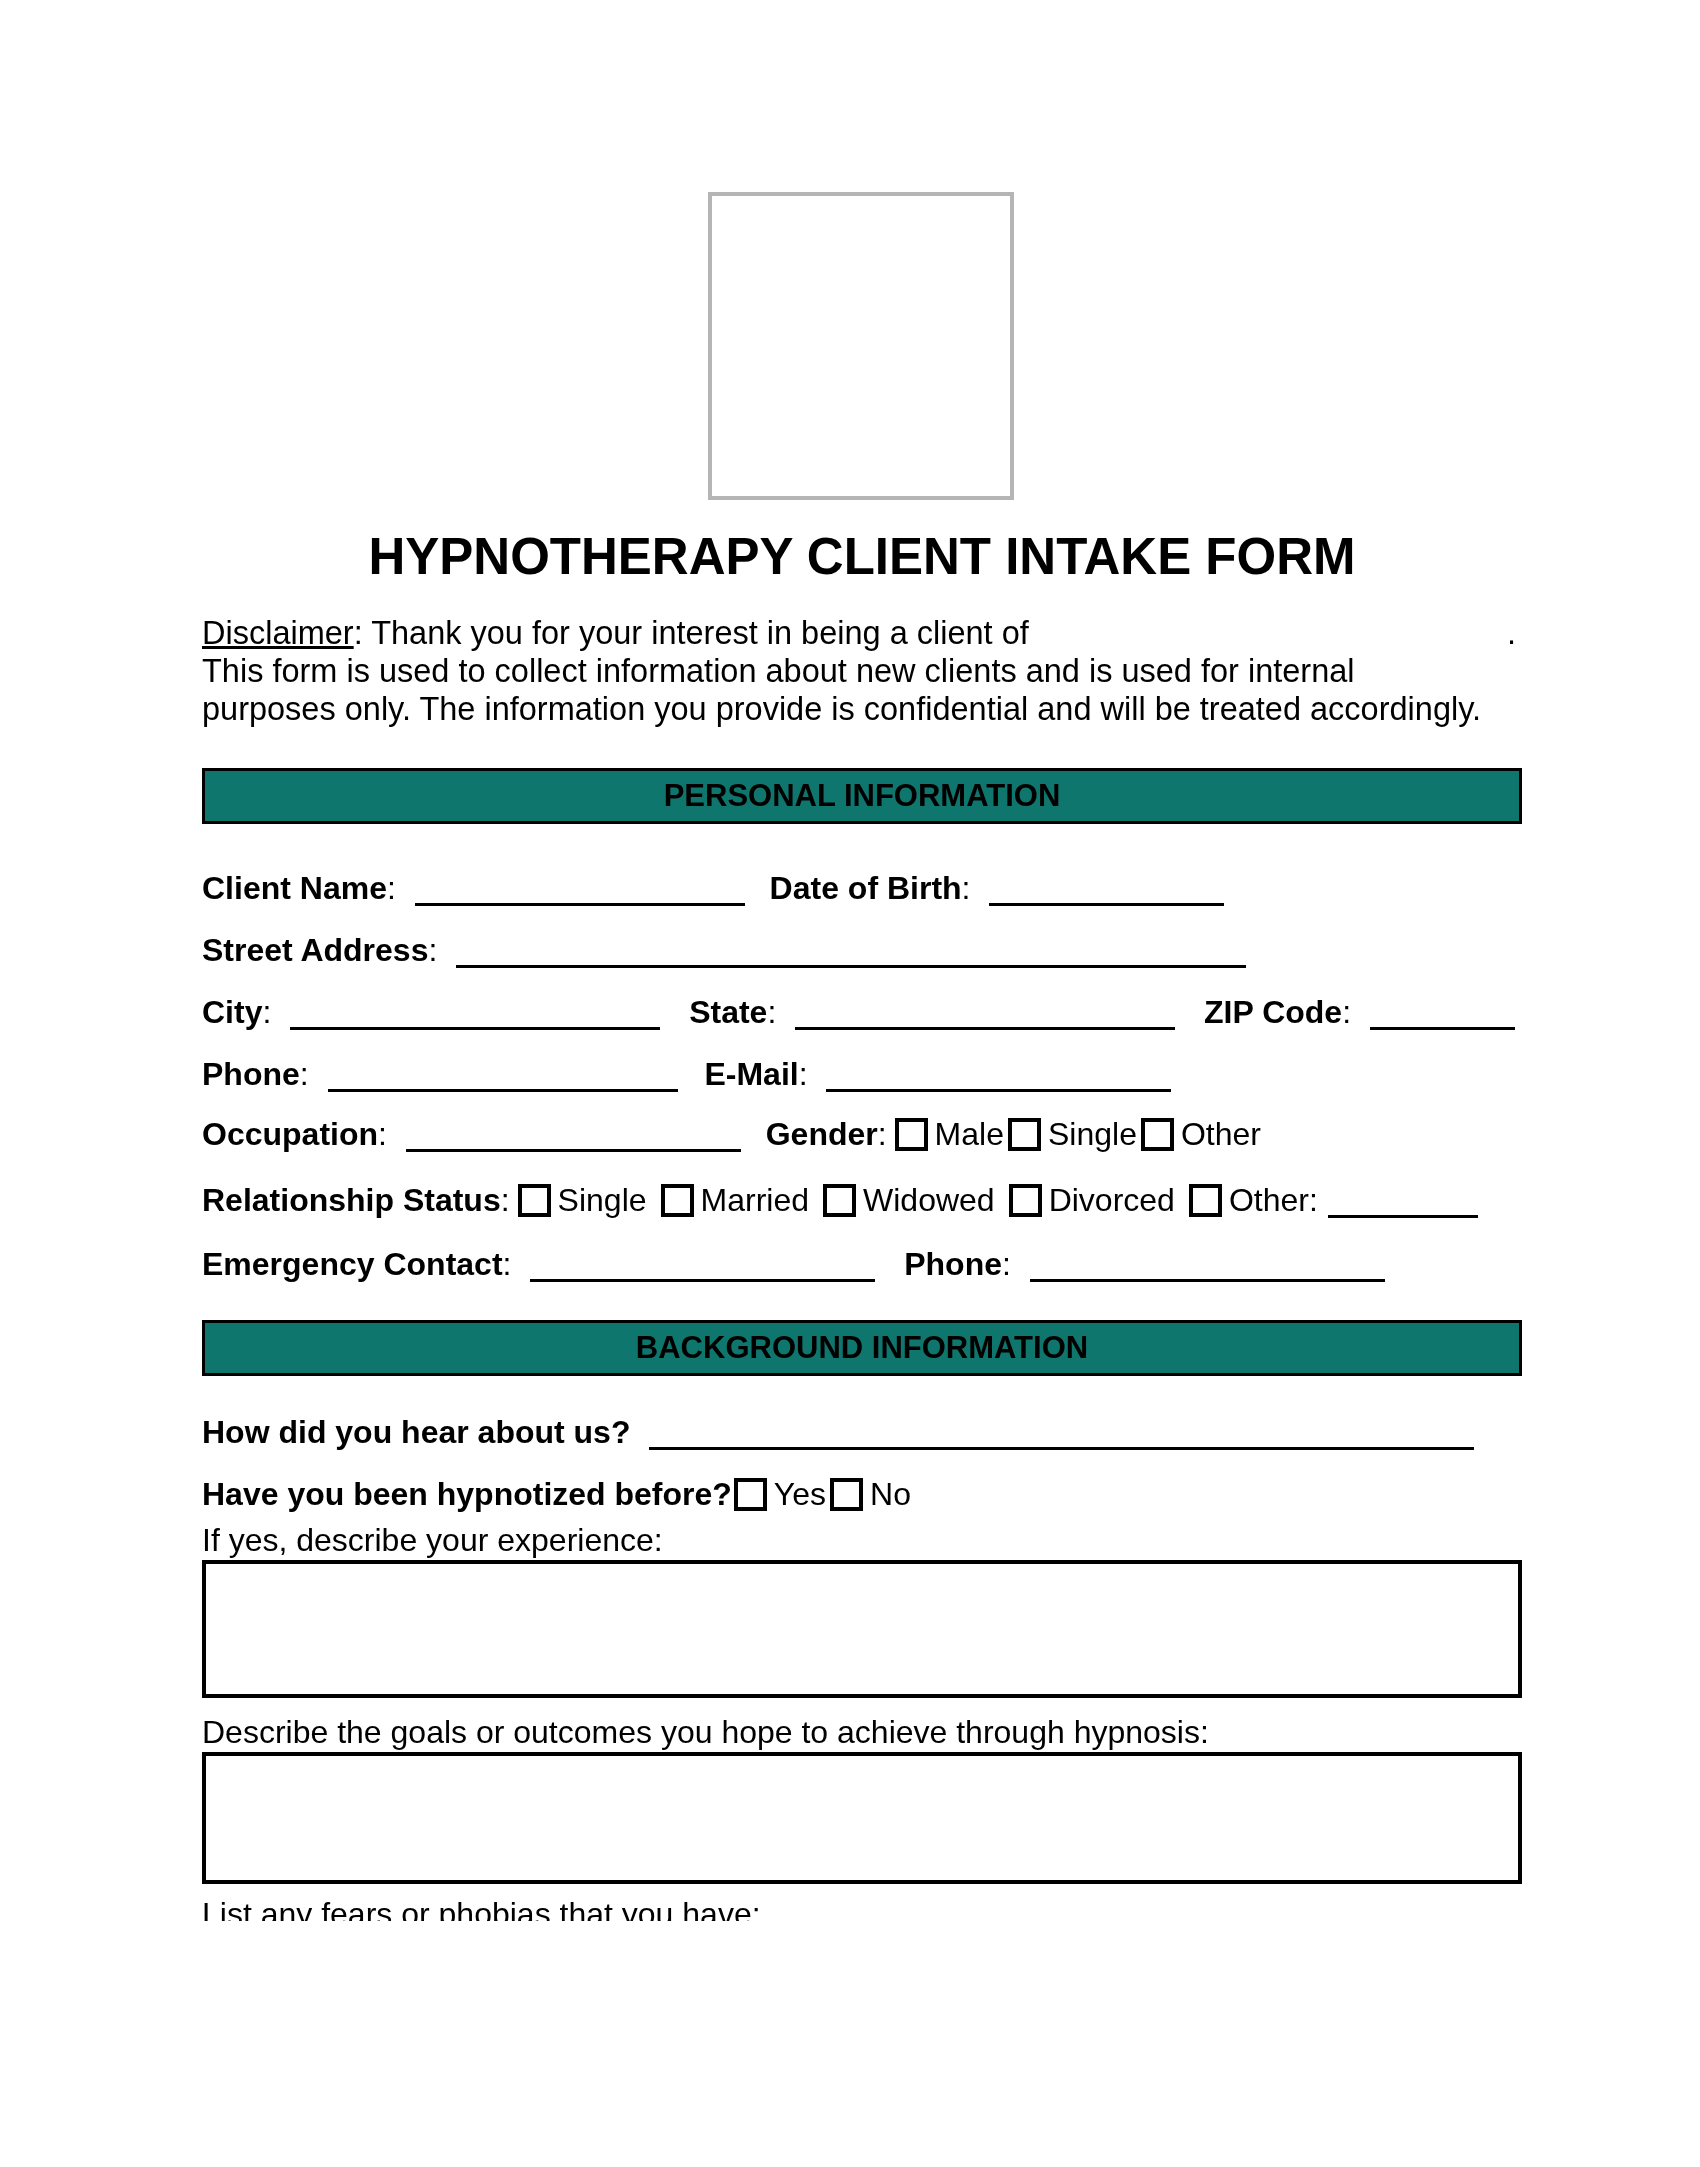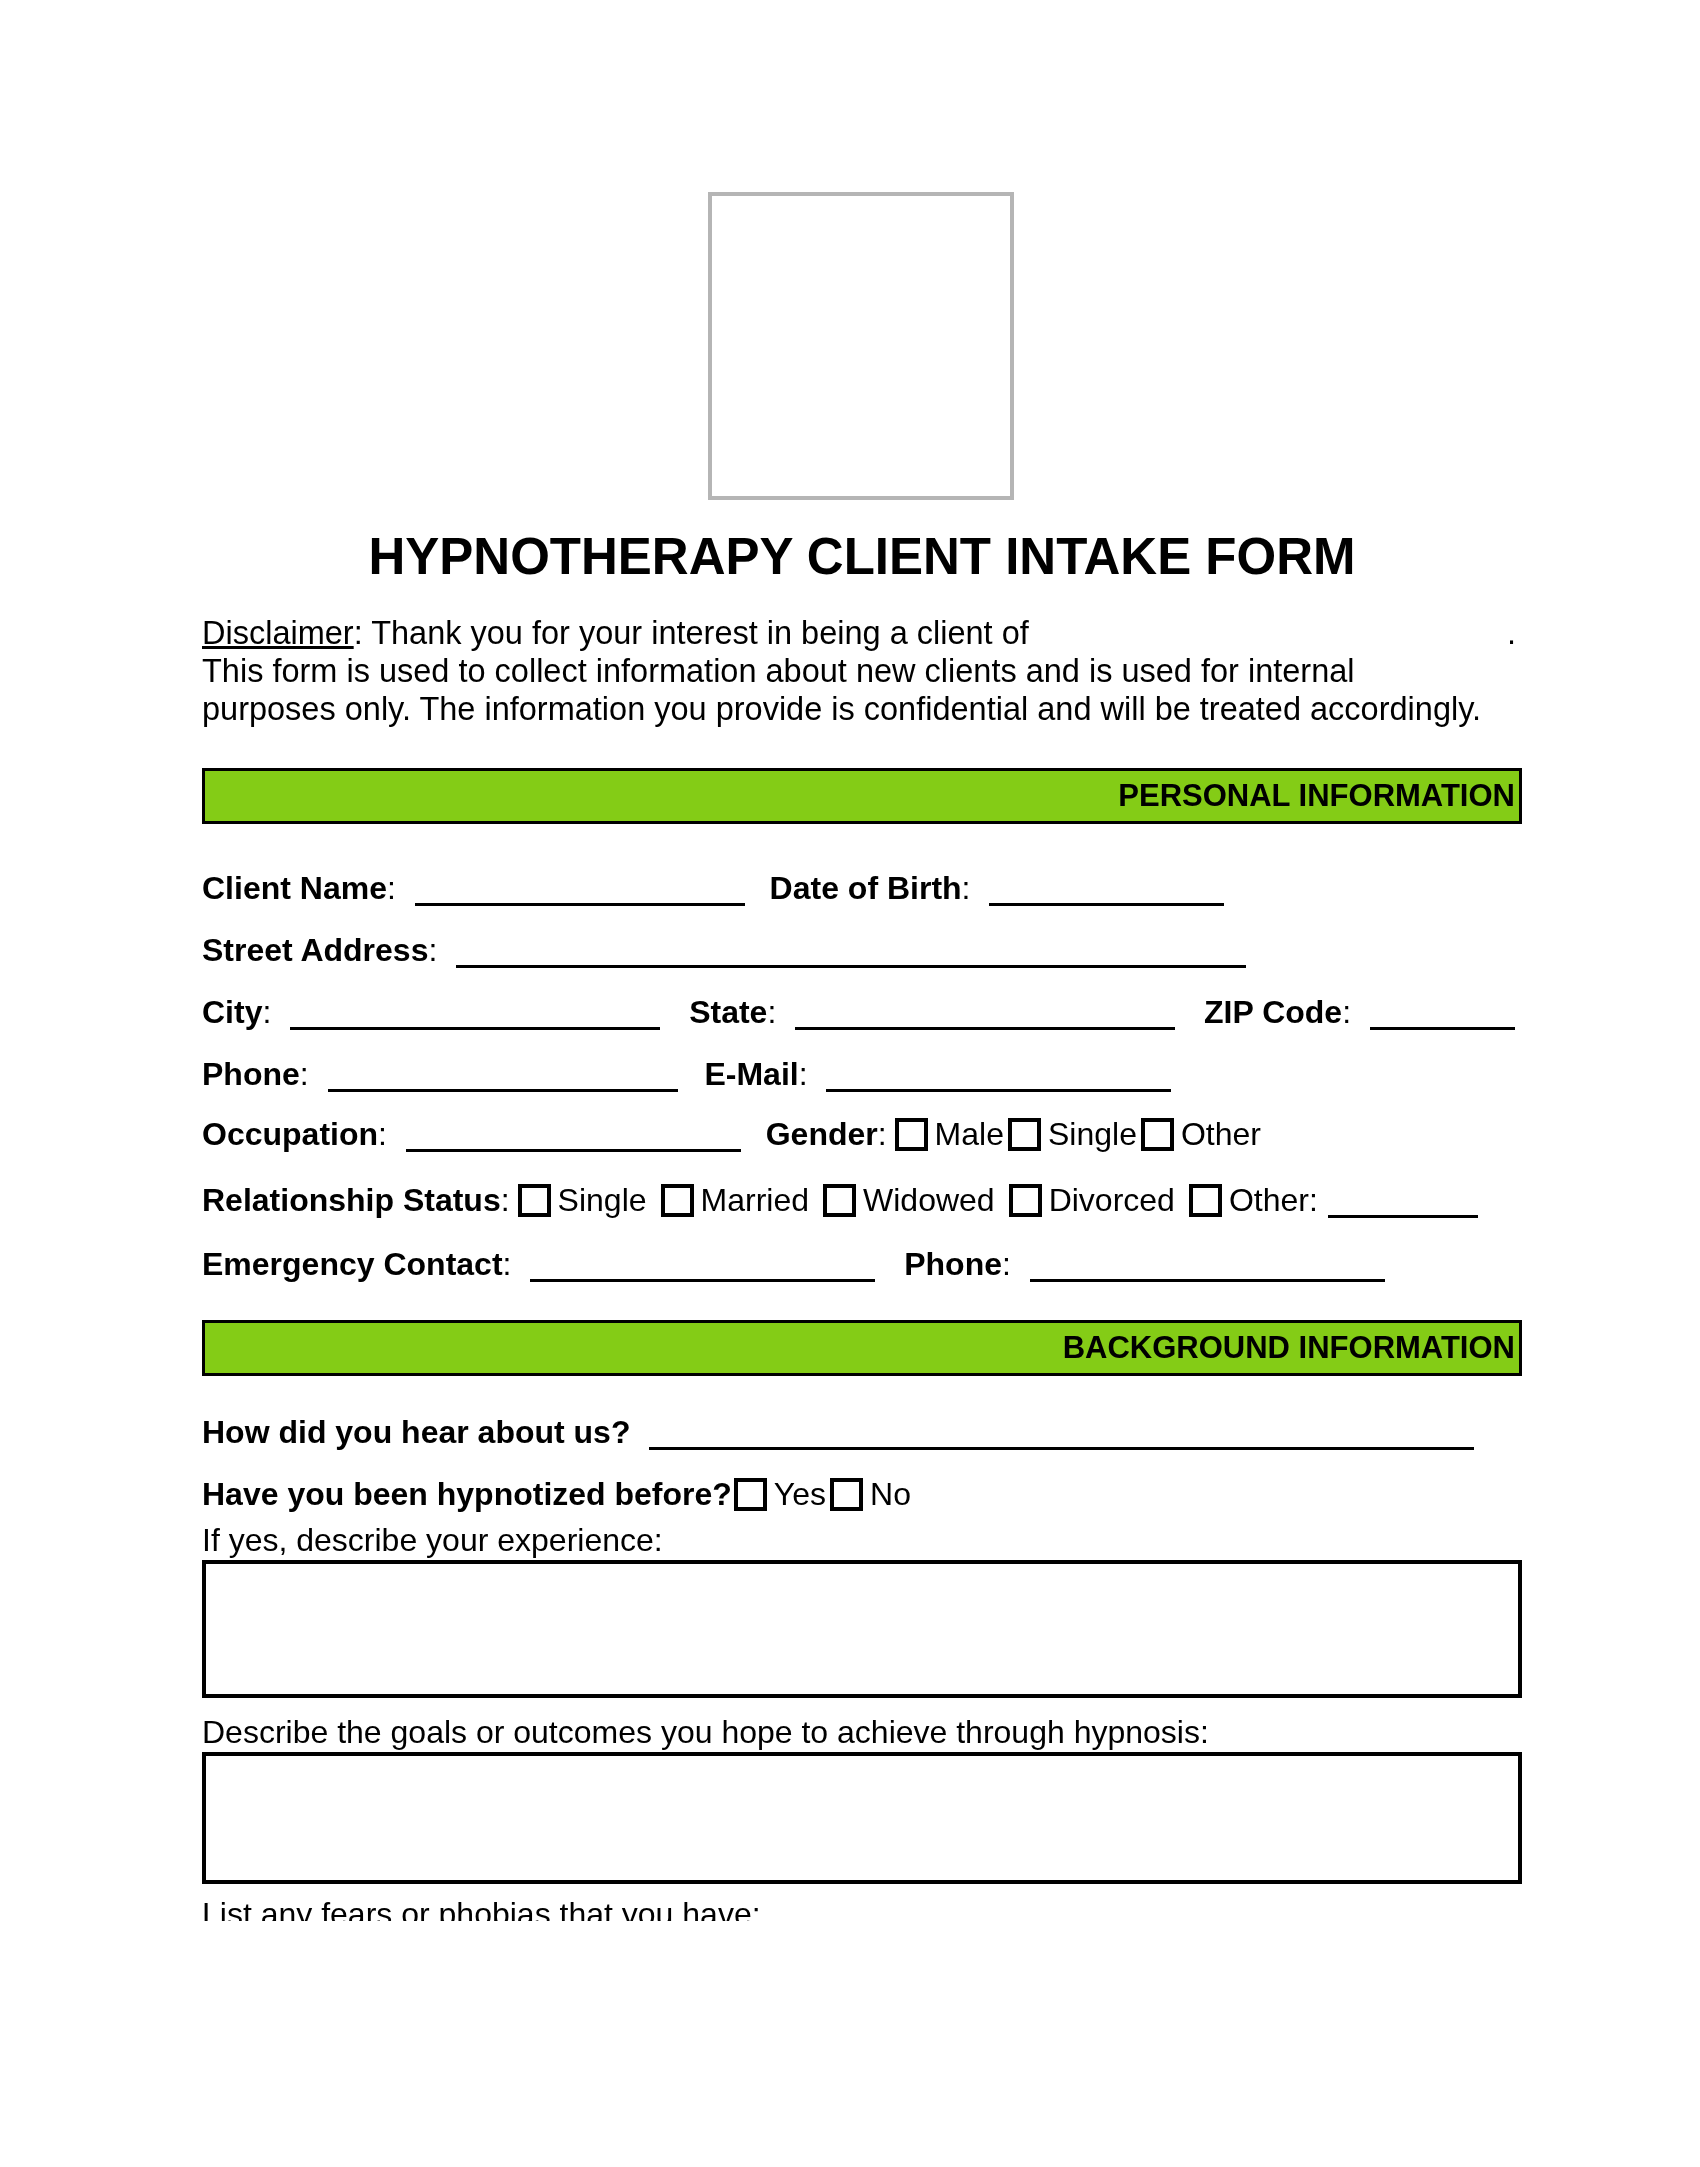--- a/index.html
+++ b/index.html
@@ -14,22 +14,22 @@
   .logo-box { width:306px; height:308px; border:4px solid #b5b5b5; margin-left:506px; background:#fff; }
 
   .title { margin:26px 0 0 0; font-size:51px; line-height:62px; font-weight:bold; text-align:center; white-space:nowrap; }
 
   .disclaimer { margin-top:26px; font-size:32.5px; line-height:38px; }
   .d-line1 { position:relative; }
   .u { text-decoration:underline; }
   .period { position:absolute; right:6px; bottom:0; }
 
   .bar {
-    margin-top:40px; border:3px solid #000; background:#84cc16;
-    text-align:right; font-weight:bold; font-size:31px; line-height:36px; padding:7px 4px;
+    margin-top:40px; border:3px solid #000; background:#0f766e;
+    text-align:center; font-weight:bold; font-size:31px; line-height:36px; padding:7px 12px;
   }
   .bar.bg2 { margin-top:36px; }
 
   .row { margin-top:22px; line-height:40px; white-space:nowrap; }
   .row.first { margin-top:44px; }
   .row.mt20 { margin-top:20px; }
   .row.mt26 { margin-top:26px; }
   .row.mt24 { margin-top:24px; }
   .row.mt36 { margin-top:36px; }
 

